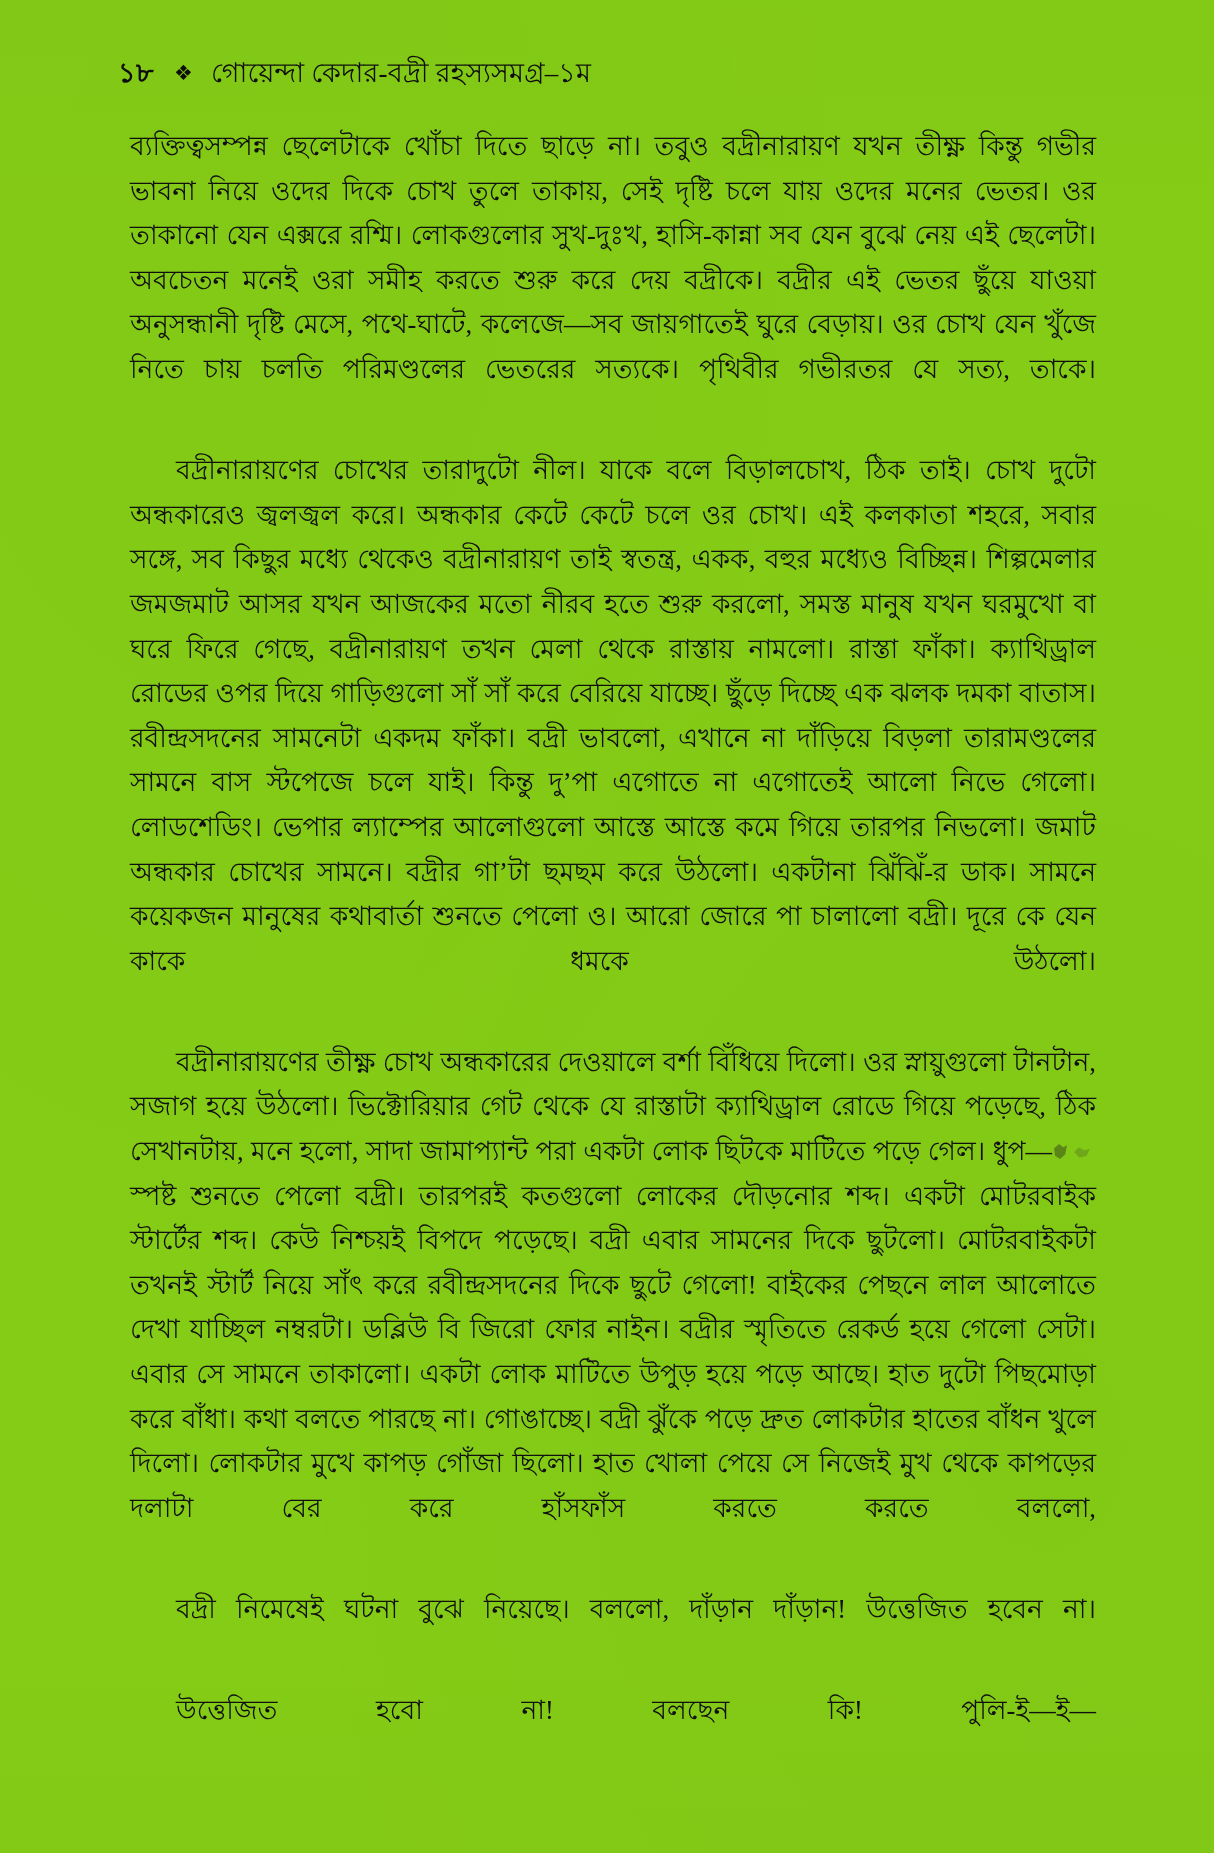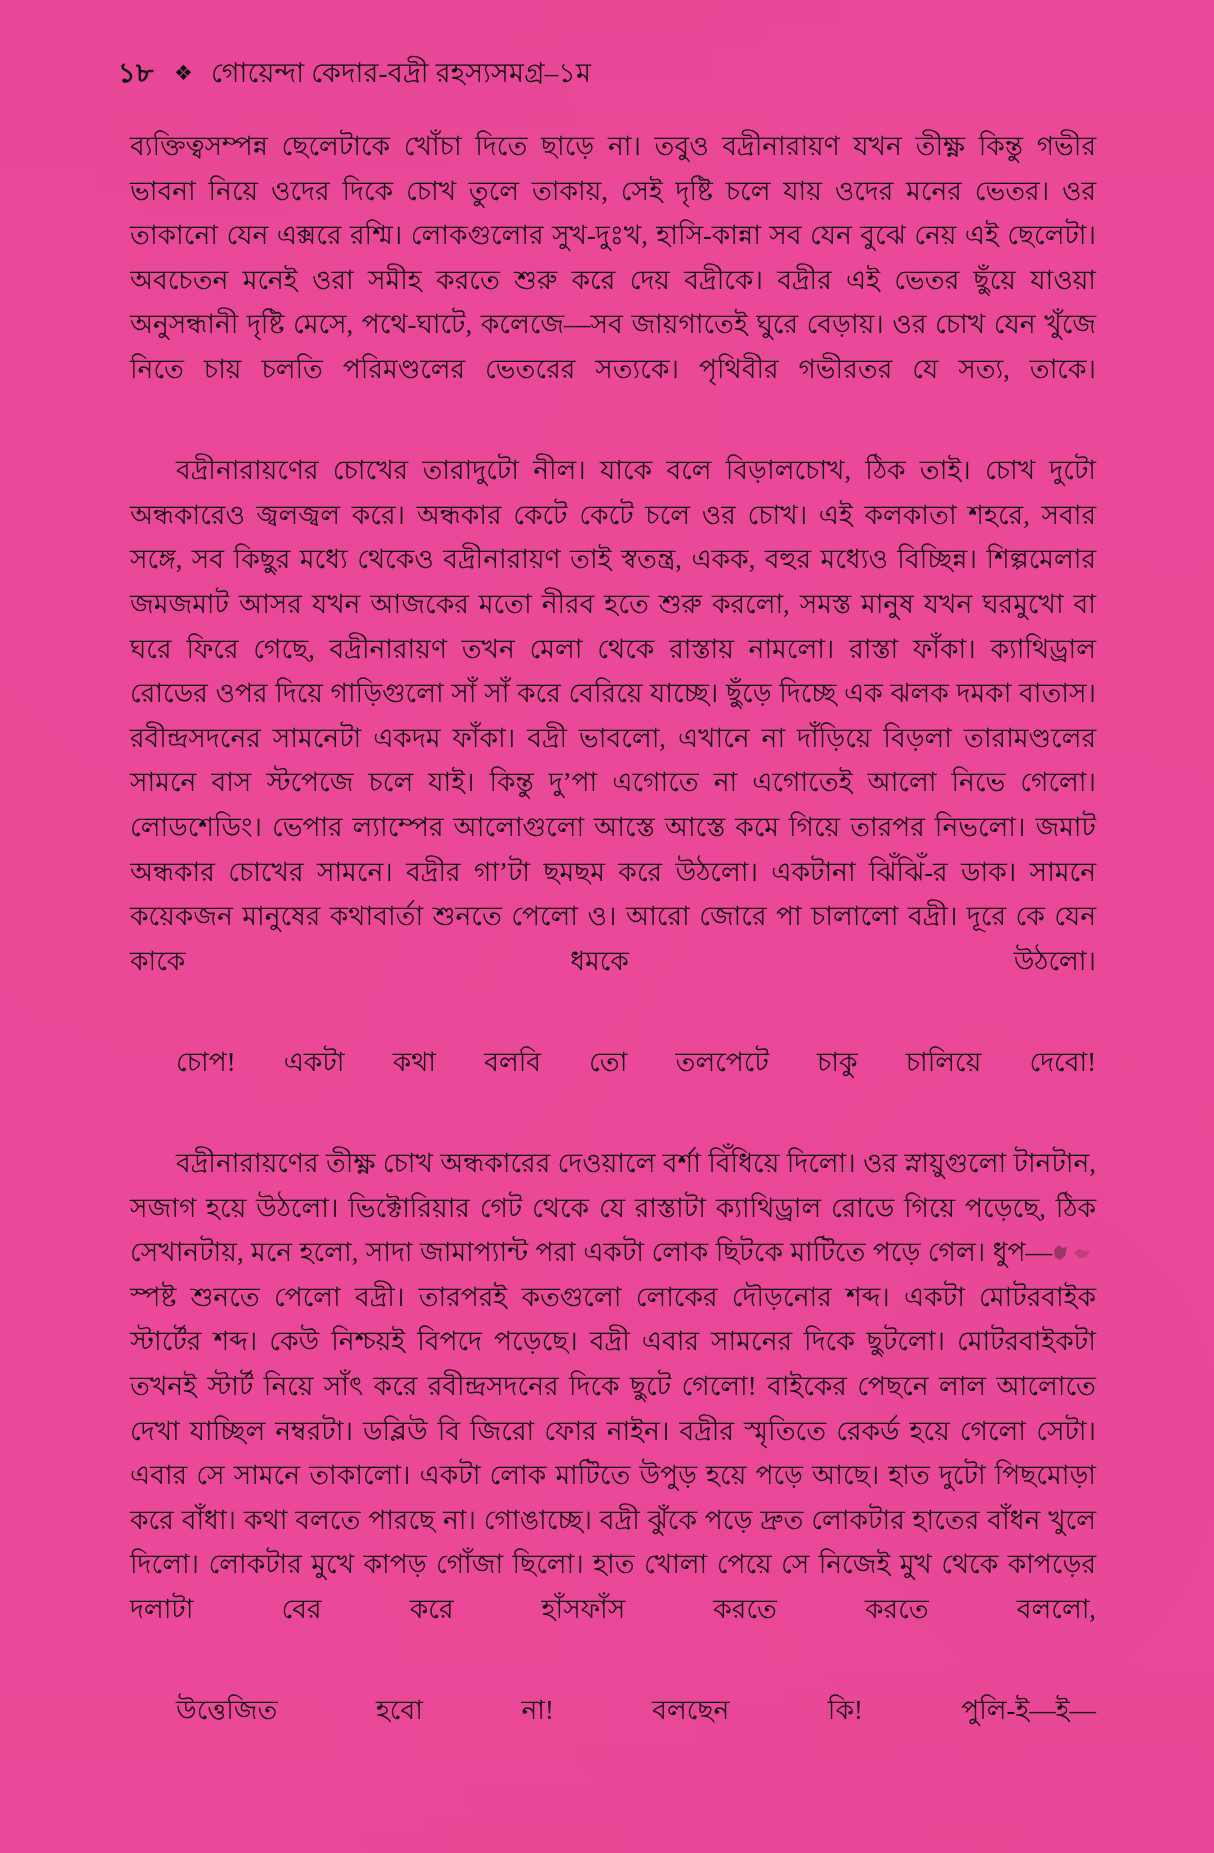--- a/index.html
+++ b/index.html
@@ -5,21 +5,21 @@
   html, body {
     margin: 0;
     padding: 0;
     background: #ffffff;
   }
 
   .page {
     position: relative;
     width: 1214px;
     height: 1853px;
-    background: #ec4899;
+    background: #84cc16;
     overflow: hidden;
     box-sizing: border-box;
   }
 
   
   .paper-texture {
     position: absolute;
     inset: 0;
     pointer-events: none;
     background:
@@ -130,19 +130,19 @@
 
   <div class="running-head">
     <span class="folio">১৮</span>
     <span class="head-ornament">❖</span>
     <span class="head-title">গোয়েন্দা কেদার-বদ্রী রহস্যসমগ্র–১ম</span>
   </div>
 
   <div class="textblock">
     <p class="cont">ব্যক্তিত্বসম্পন্ন ছেলেটাকে খোঁচা দিতে ছাড়ে না। তবুও বদ্রীনারায়ণ যখন তীক্ষ্ণ কিন্তু গভীর ভাবনা নিয়ে ওদের দিকে চোখ তুলে তাকায়, সেই দৃষ্টি চলে যায় ওদের মনের ভেতর। ওর তাকানো যেন এক্সরে রশ্মি। লোকগুলোর সুখ-দুঃখ, হাসি-কান্না সব যেন বুঝে নেয় এই ছেলেটা। অবচেতন মনেই ওরা সমীহ করতে শুরু করে দেয় বদ্রীকে। বদ্রীর এই ভেতর ছুঁয়ে যাওয়া অনুসন্ধানী দৃষ্টি মেসে, পথে-ঘাটে, কলেজে—সব জায়গাতেই ঘুরে বেড়ায়। ওর চোখ যেন খুঁজে নিতে চায় চলতি পরিমণ্ডলের ভেতরের সত্যকে। পৃথিবীর গভীরতর যে সত্য, তাকে।</p>
     <p>বদ্রীনারায়ণের চোখের তারাদুটো নীল। যাকে বলে বিড়ালচোখ, ঠিক তাই। চোখ দুটো অন্ধকারেও জ্বলজ্বল করে। অন্ধকার কেটে কেটে চলে ওর চোখ। এই কলকাতা শহরে, সবার সঙ্গে, সব কিছুর মধ্যে থেকেও বদ্রীনারায়ণ তাই স্বতন্ত্র, একক, বহুর মধ্যেও বিচ্ছিন্ন। শিল্পমেলার জমজমাট আসর যখন আজকের মতো নীরব হতে শুরু করলো, সমস্ত মানুষ যখন ঘরমুখো বা ঘরে ফিরে গেছে, বদ্রীনারায়ণ তখন মেলা থেকে রাস্তায় নামলো। রাস্তা ফাঁকা। ক্যাথিড্রাল রোডের ওপর দিয়ে গাড়িগুলো সাঁ সাঁ করে বেরিয়ে যাচ্ছে। ছুঁড়ে দিচ্ছে এক ঝলক দমকা বাতাস। রবীন্দ্রসদনের সামনেটা একদম ফাঁকা। বদ্রী ভাবলো, এখানে না দাঁড়িয়ে বিড়লা তারামণ্ডলের সামনে বাস স্টপেজে চলে যাই। কিন্তু দু’পা এগোতে না এগোতেই আলো নিভে গেলো। লোডশেডিং। ভেপার ল্যাম্পের আলোগুলো আস্তে আস্তে কমে গিয়ে তারপর নিভলো। জমাট অন্ধকার চোখের সামনে। বদ্রীর গা’টা ছমছম করে উঠলো। একটানা ঝিঁঝিঁ-র ডাক। সামনে কয়েকজন মানুষের কথাবার্তা শুনতে পেলো ও। আরো জোরে পা চালালো বদ্রী। দূরে কে যেন কাকে ধমকে উঠলো।</p>
-    <p>চোপ! একটা কথা বলবি তো তলপেটে চাকু চালিয়ে দেবো!</p>
     <p><span>বদ্রীনারায়ণের তীক্ষ্ণ চোখ অন্ধকারের দেওয়ালে বর্শা বিঁধিয়ে দিলো। ওর স্নায়ুগুলো টানটান, সজাগ হয়ে উঠলো। ভিক্টোরিয়ার গেট থেকে যে রাস্তাটা ক্যাথিড্রাল রোডে গিয়ে পড়েছে, ঠিক সেখানটায়, মনে হলো, সাদা জামাপ্যান্ট পরা একটা লোক ছিটকে মাটিতে পড়ে গেল। ধুপ—</span><span class="smudge"></span><span>স্পষ্ট শুনতে পেলো বদ্রী। তারপরই কতগুলো লোকের দৌড়নোর শব্দ। একটা মোটরবাইক স্টার্টের শব্দ। কেউ নিশ্চয়ই বিপদে পড়েছে। বদ্রী এবার সামনের দিকে ছুটলো। মোটরবাইকটা তখনই স্টার্ট নিয়ে সাঁৎ করে রবীন্দ্রসদনের দিকে ছুটে গেলো! বাইকের পেছনে লাল আলোতে দেখা যাচ্ছিল নম্বরটা। ডব্লিউ বি জিরো ফোর নাইন। বদ্রীর স্মৃতিতে রেকর্ড হয়ে গেলো সেটা। এবার সে সামনে তাকালো। একটা লোক মাটিতে উপুড় হয়ে পড়ে আছে। হাত দুটো পিছমোড়া করে বাঁধা। কথা বলতে পারছে না। গোঙাচ্ছে। বদ্রী ঝুঁকে পড়ে দ্রুত লোকটার হাতের বাঁধন খুলে দিলো। লোকটার মুখে কাপড় গোঁজা ছিলো। হাত খোলা পেয়ে সে নিজেই মুখ থেকে কাপড়ের দলাটা বের করে হাঁসফাঁস করতে করতে বললো,</span></p>
+    <p>বদ্রী নিমেষেই ঘটনা বুঝে নিয়েছে। বললো, দাঁড়ান দাঁড়ান! উত্তেজিত হবেন না।</p>
     <p>উত্তেজিত হবো না! বলছেন কি! পুলি-ই—ই—</p>
 
   </div>
 
 </div>
 
 </body></html>

